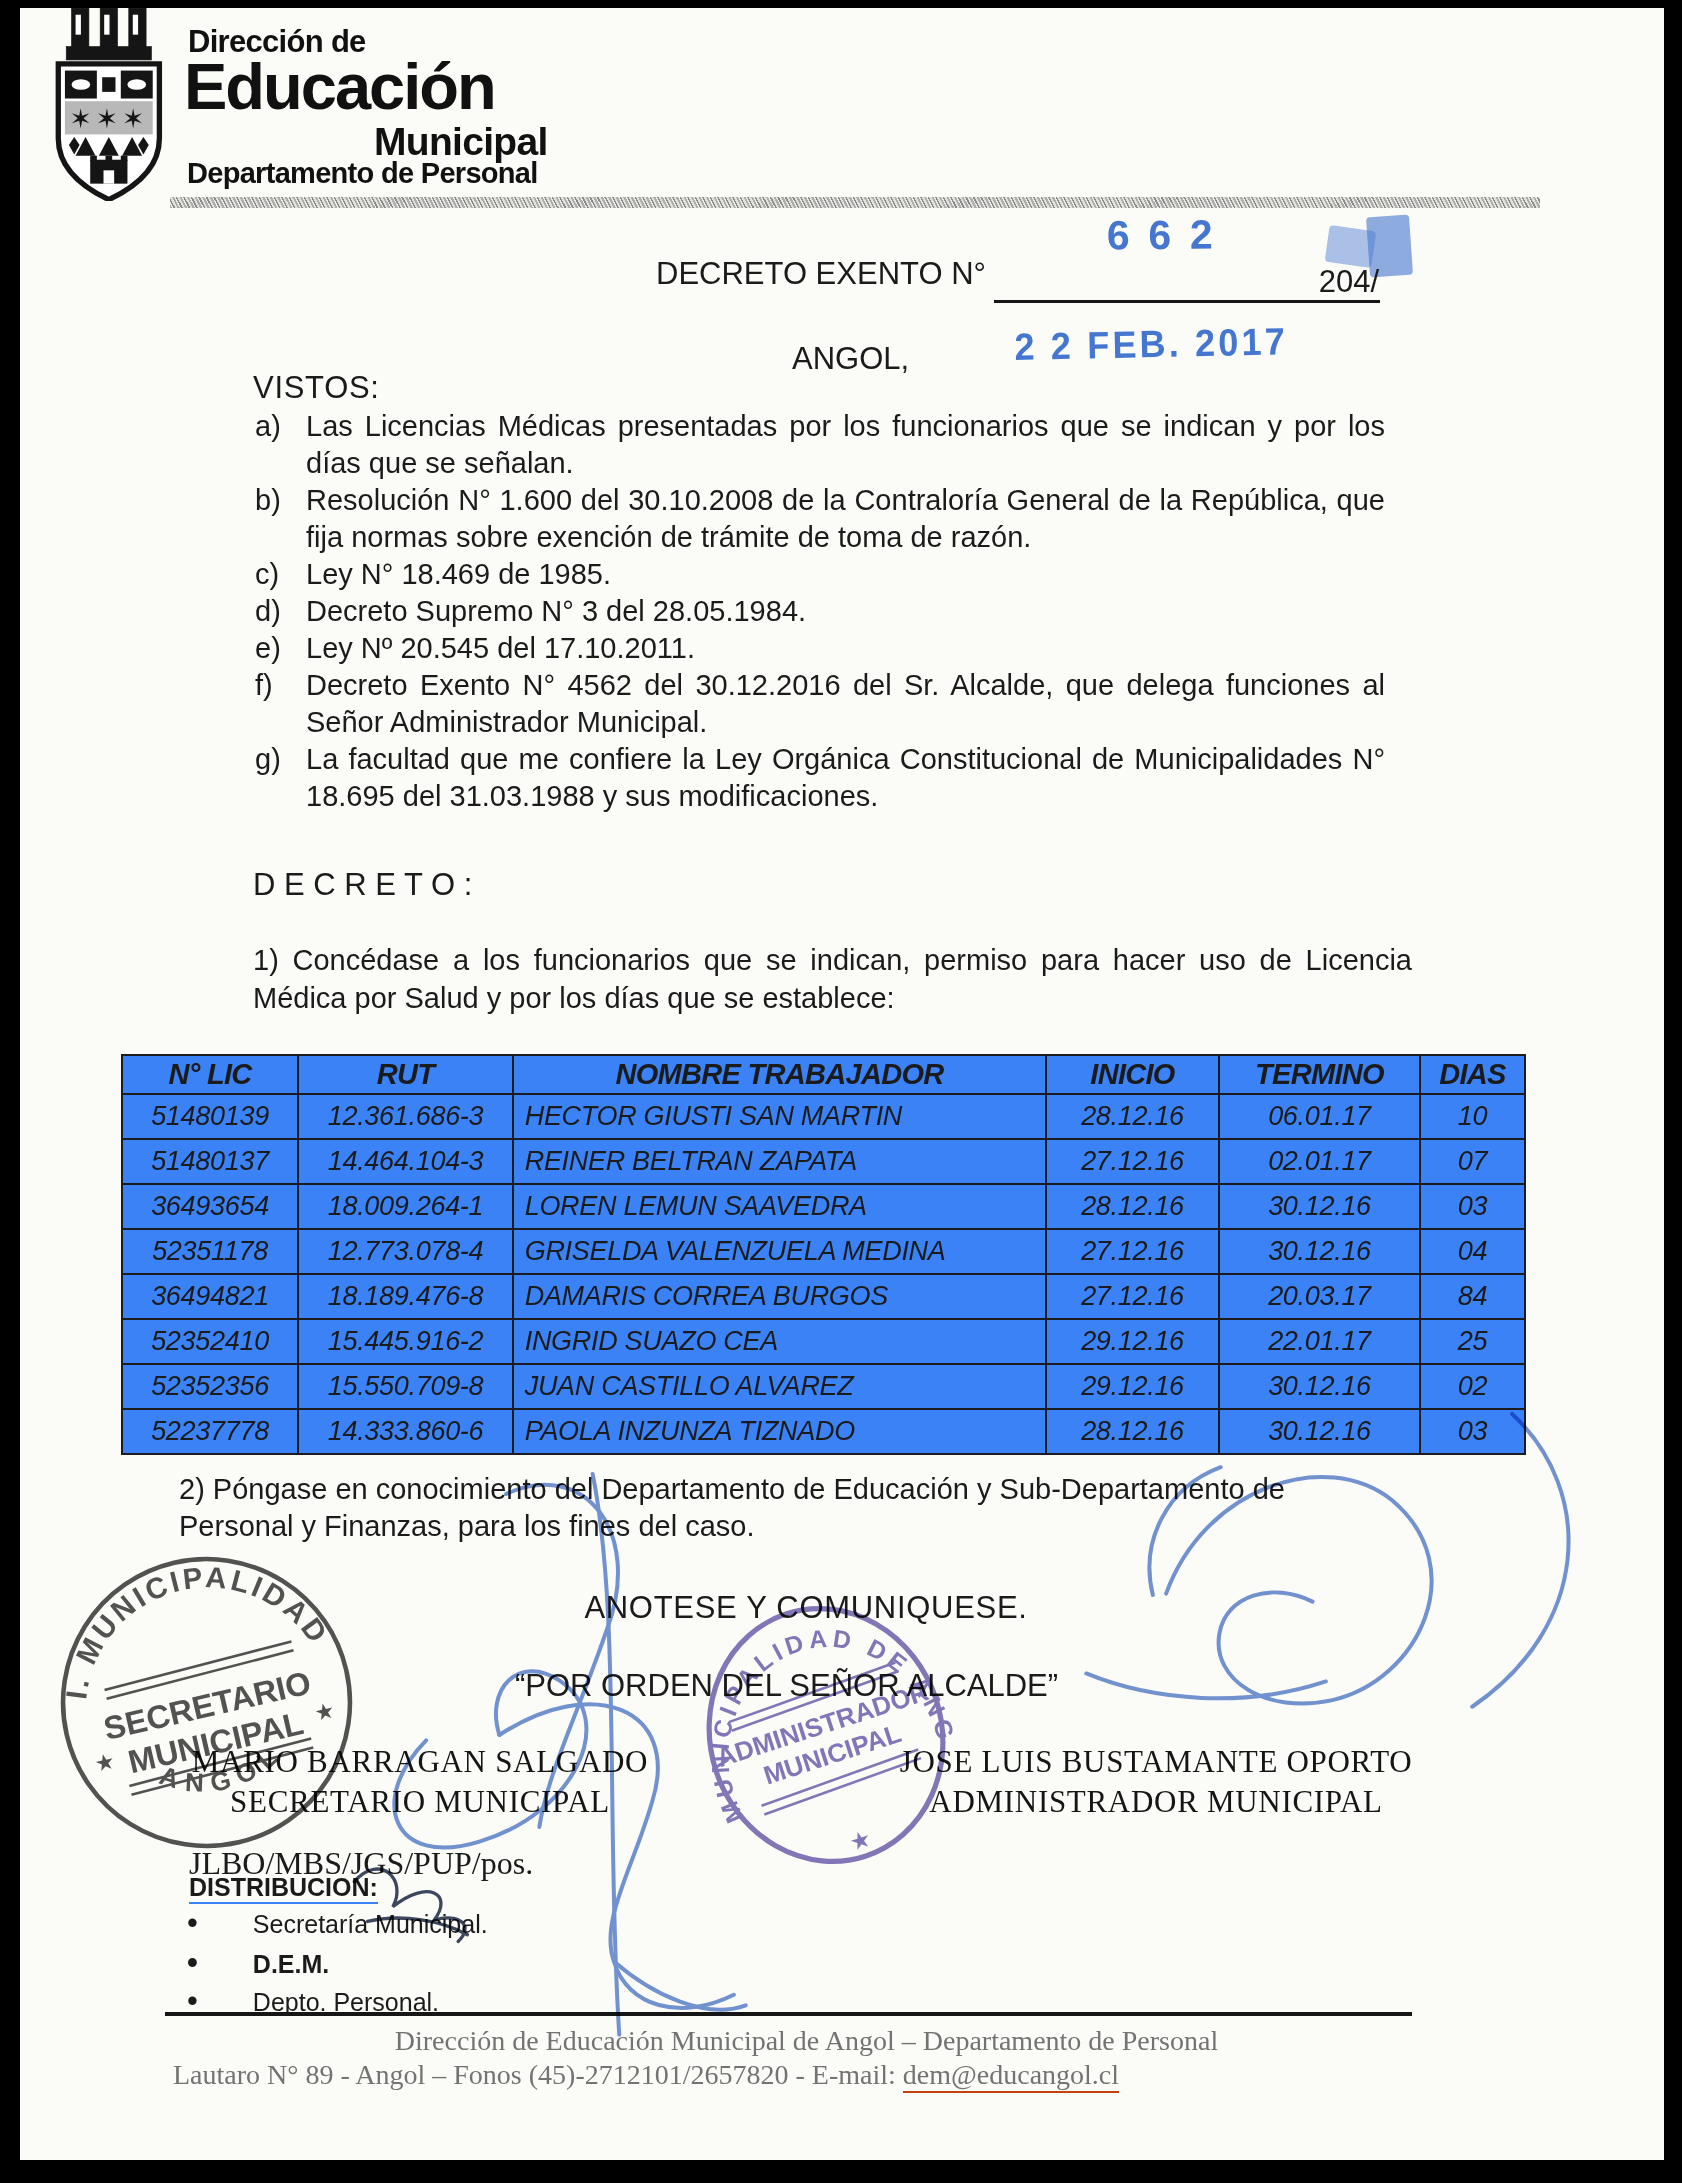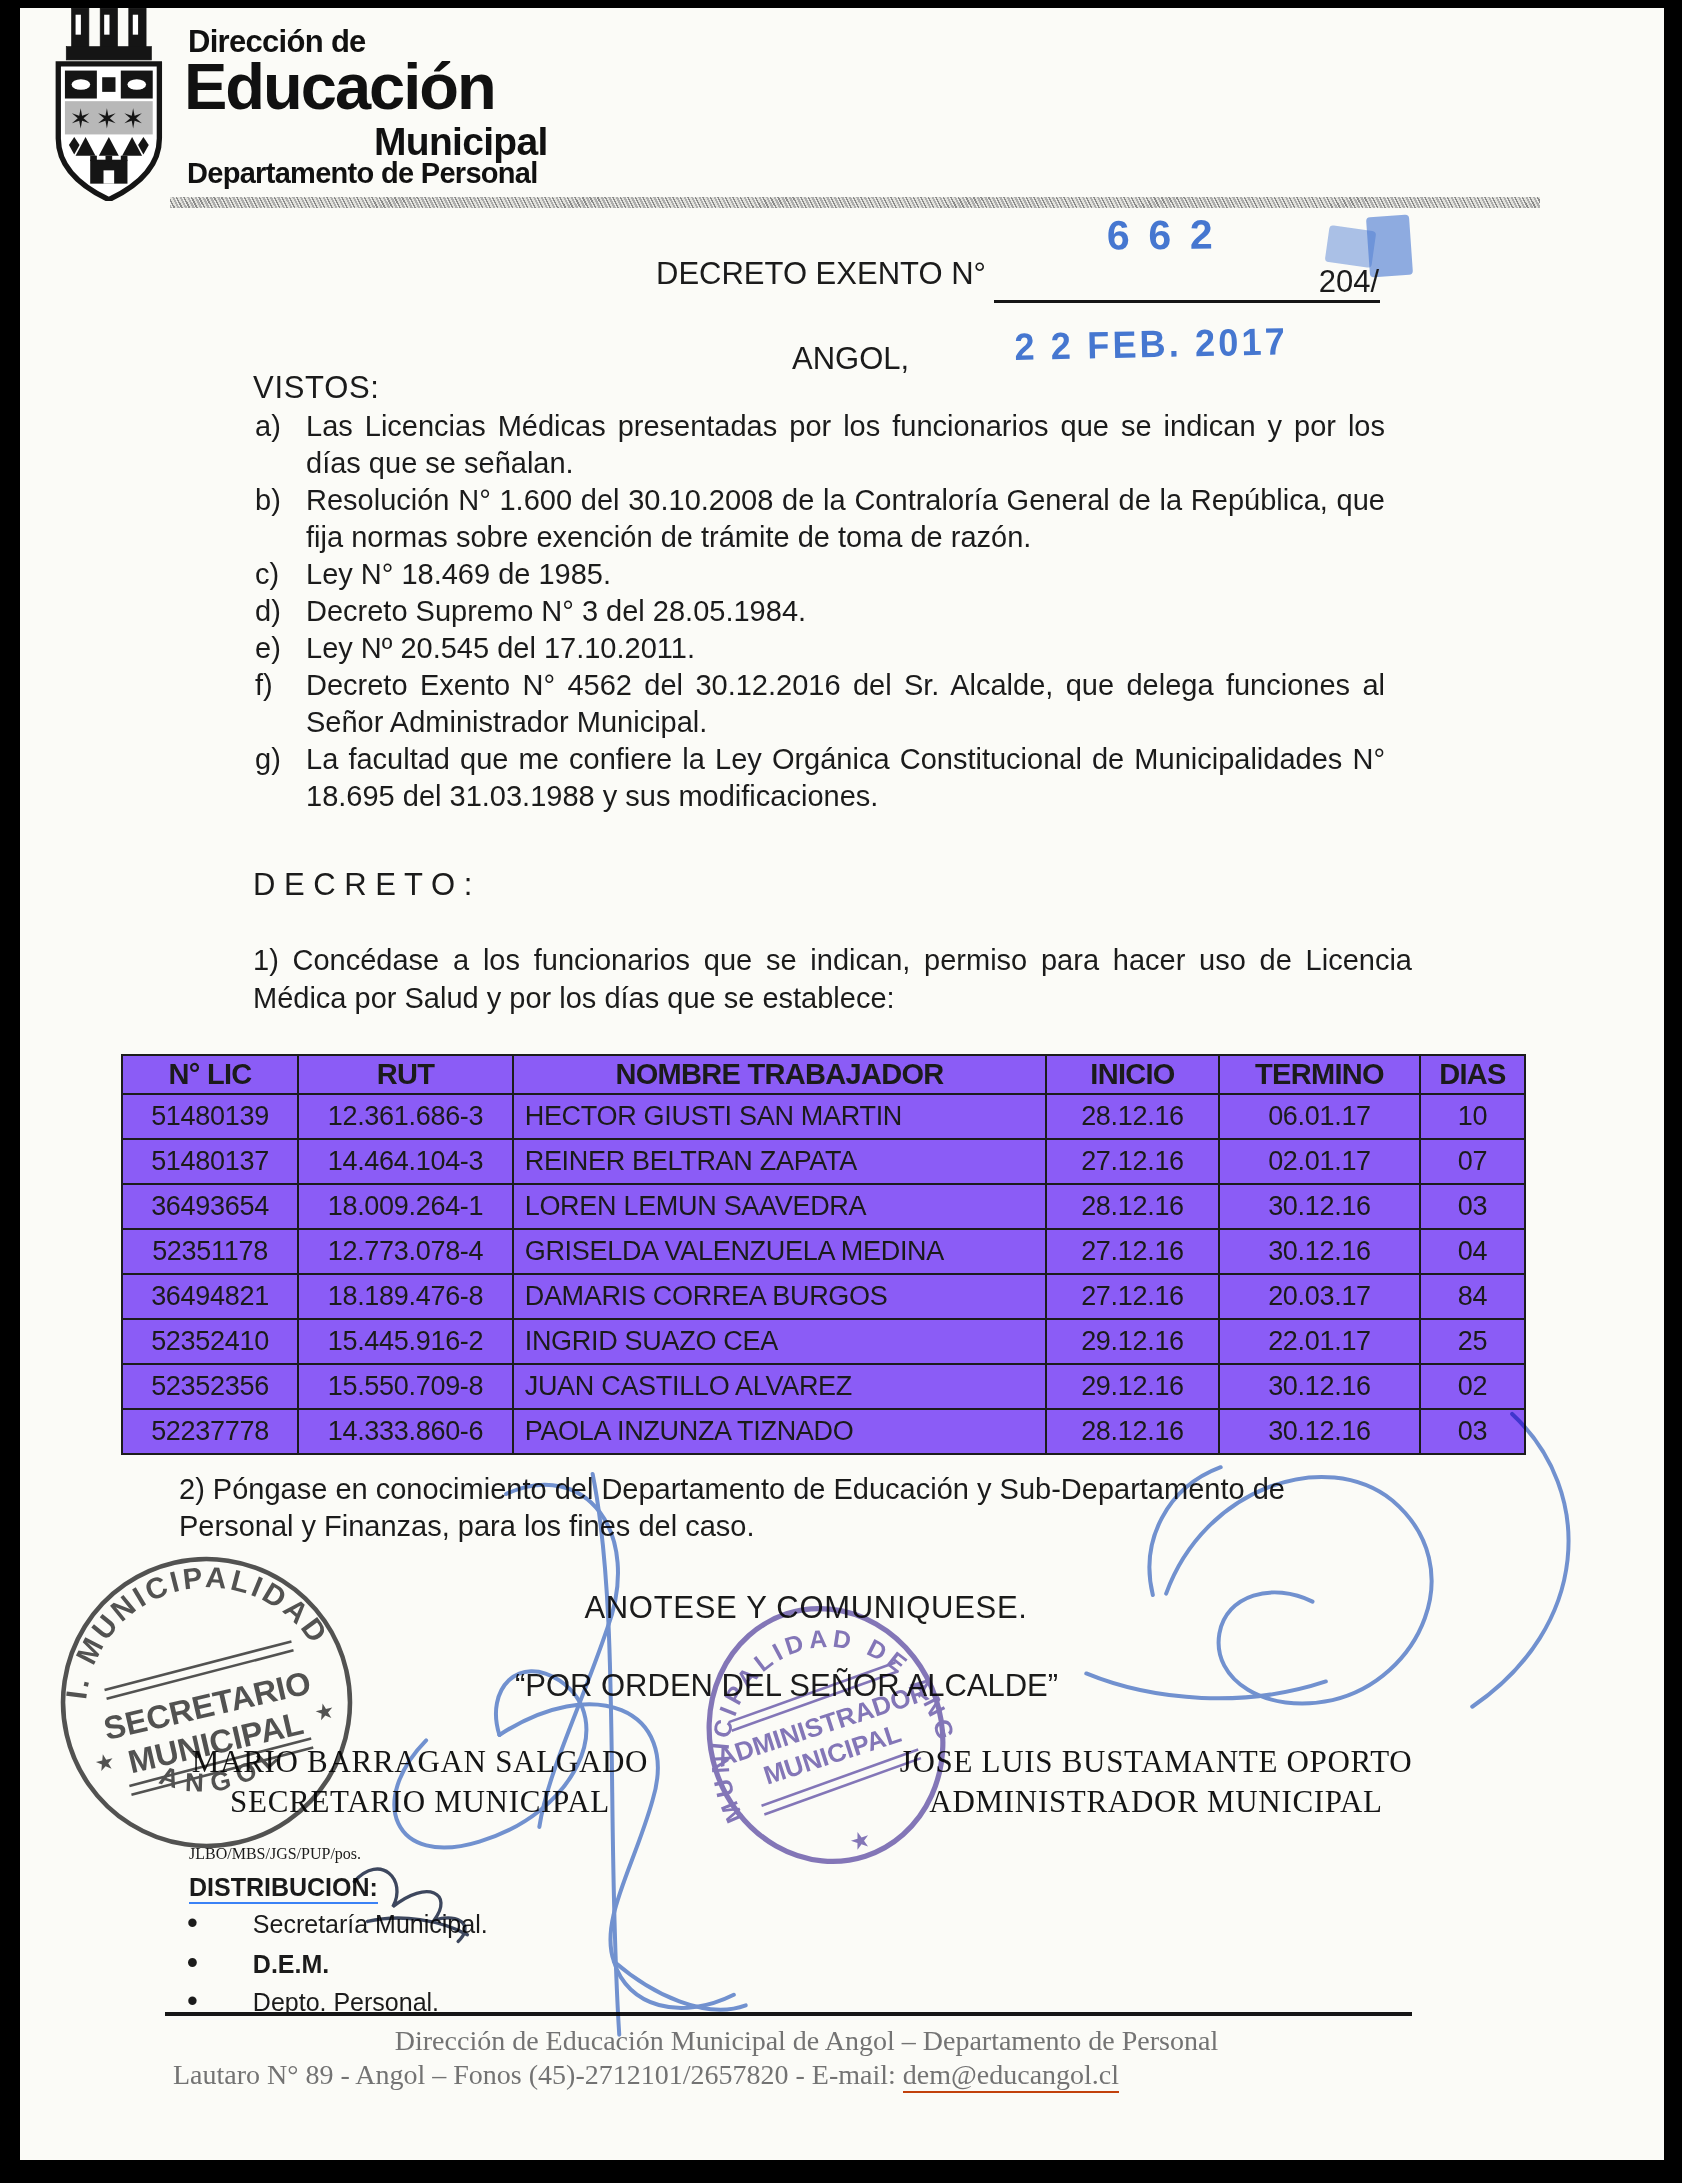--- a/index.html
+++ b/index.html
@@ -19,21 +19,21 @@
   .smudge{background:#4677d0;opacity:.45;border-radius:4px;}
   
   .t46{font-size:31px;}
   .vlist{width:1133px;}
   .vitem{display:flex;align-items:flex-start;}
   .vletter{width:51px;flex:0 0 51px;font-size:29px;line-height:37px;}
   .vtext{width:1079px;flex:0 0 1079px;font-size:29px;line-height:37px;text-align:justify;}
   .para{font-size:29px;line-height:38px;text-align:justify;}
   .para2{font-size:29px;line-height:37px;}
   
-  table.lic{border-collapse:collapse;table-layout:fixed;width:1403px;background:#8b5cf6;}
+  table.lic{border-collapse:collapse;table-layout:fixed;width:1403px;background:#3b82f6;font-style:italic;}
   table.lic td,table.lic th{border:2px solid #1c1c1c;overflow:hidden;white-space:nowrap;}
   table.lic th{height:35px;font-size:29px;font-weight:bold;letter-spacing:-0.7px;text-align:center;}
   table.lic td{height:41px;font-size:27px;text-align:center;letter-spacing:-0.3px;}
   table.lic td.name{text-align:left;padding-left:10.7px;margin-left:28px;}
   .center{text-align:center;}
   
   .signame{font-size:31px;letter-spacing:0.7px;color:#151515;}
   .ftr{color:#737373;}
   .dist-title{font-size:25px;font-weight:bold;border-bottom:2px solid #3b82f6;padding-bottom:1.3px;}
   .bullet-dot{font-size:31px;}
@@ -218,21 +218,21 @@
 
     <div class="abs para2" style="left:159px;top:1463px;width:1173px;">2) Póngase en conocimiento del Departamento de Educación y Sub-Departamento de Personal y Finanzas, para los fines del caso.</div>
     <div class="abs t46 center" style="left:433px;top:1582px;width:706px;letter-spacing:0.7px;">ANOTESE Y COMUNIQUESE.</div>
     <div class="abs t46 center" style="left:400px;top:1660px;width:733px;">“POR ORDEN DEL SEÑOR ALCALDE”</div>
 
     <div class="abs serif signame center" style="left:147px;top:1736px;width:506px;">MARIO BARRAGAN SALGADO</div>
     <div class="abs serif signame center" style="left:147px;top:1776px;width:506px;">SECRETARIO MUNICIPAL</div>
     <div class="abs serif signame center" style="left:866px;top:1736px;width:540px;">JOSE LUIS BUSTAMANTE OPORTO</div>
     <div class="abs serif signame center" style="left:866px;top:1776px;width:540px;">ADMINISTRADOR MUNICIPAL</div>
 
-    <div class="abs serif" style="left:169px;top:1837px;font-size:16px;">JLBO/MBS/JGS/PUP/pos.</div>
+    <div class="abs serif" style="left:169px;top:1837px;font-size:32px;">JLBO/MBS/JGS/PUP/pos.</div>
     <div class="abs" style="left:169px;top:1865px;">
       <span class="dist-title">DISTRIBUCION:</span>
     </div>
     <div class="abs" style="left:167px;top:1897px;">
       <span class="bullet-dot">•</span>
       <span class="bullet-txt" style="margin-left:52px;">Secretaría Municipal.</span>
     </div>
     <div class="abs" style="left:167px;top:1937px;font-weight:bold;">
       <span class="bullet-dot">•</span>
       <span class="bullet-txt" style="margin-left:52px;">D.E.M.</span>

